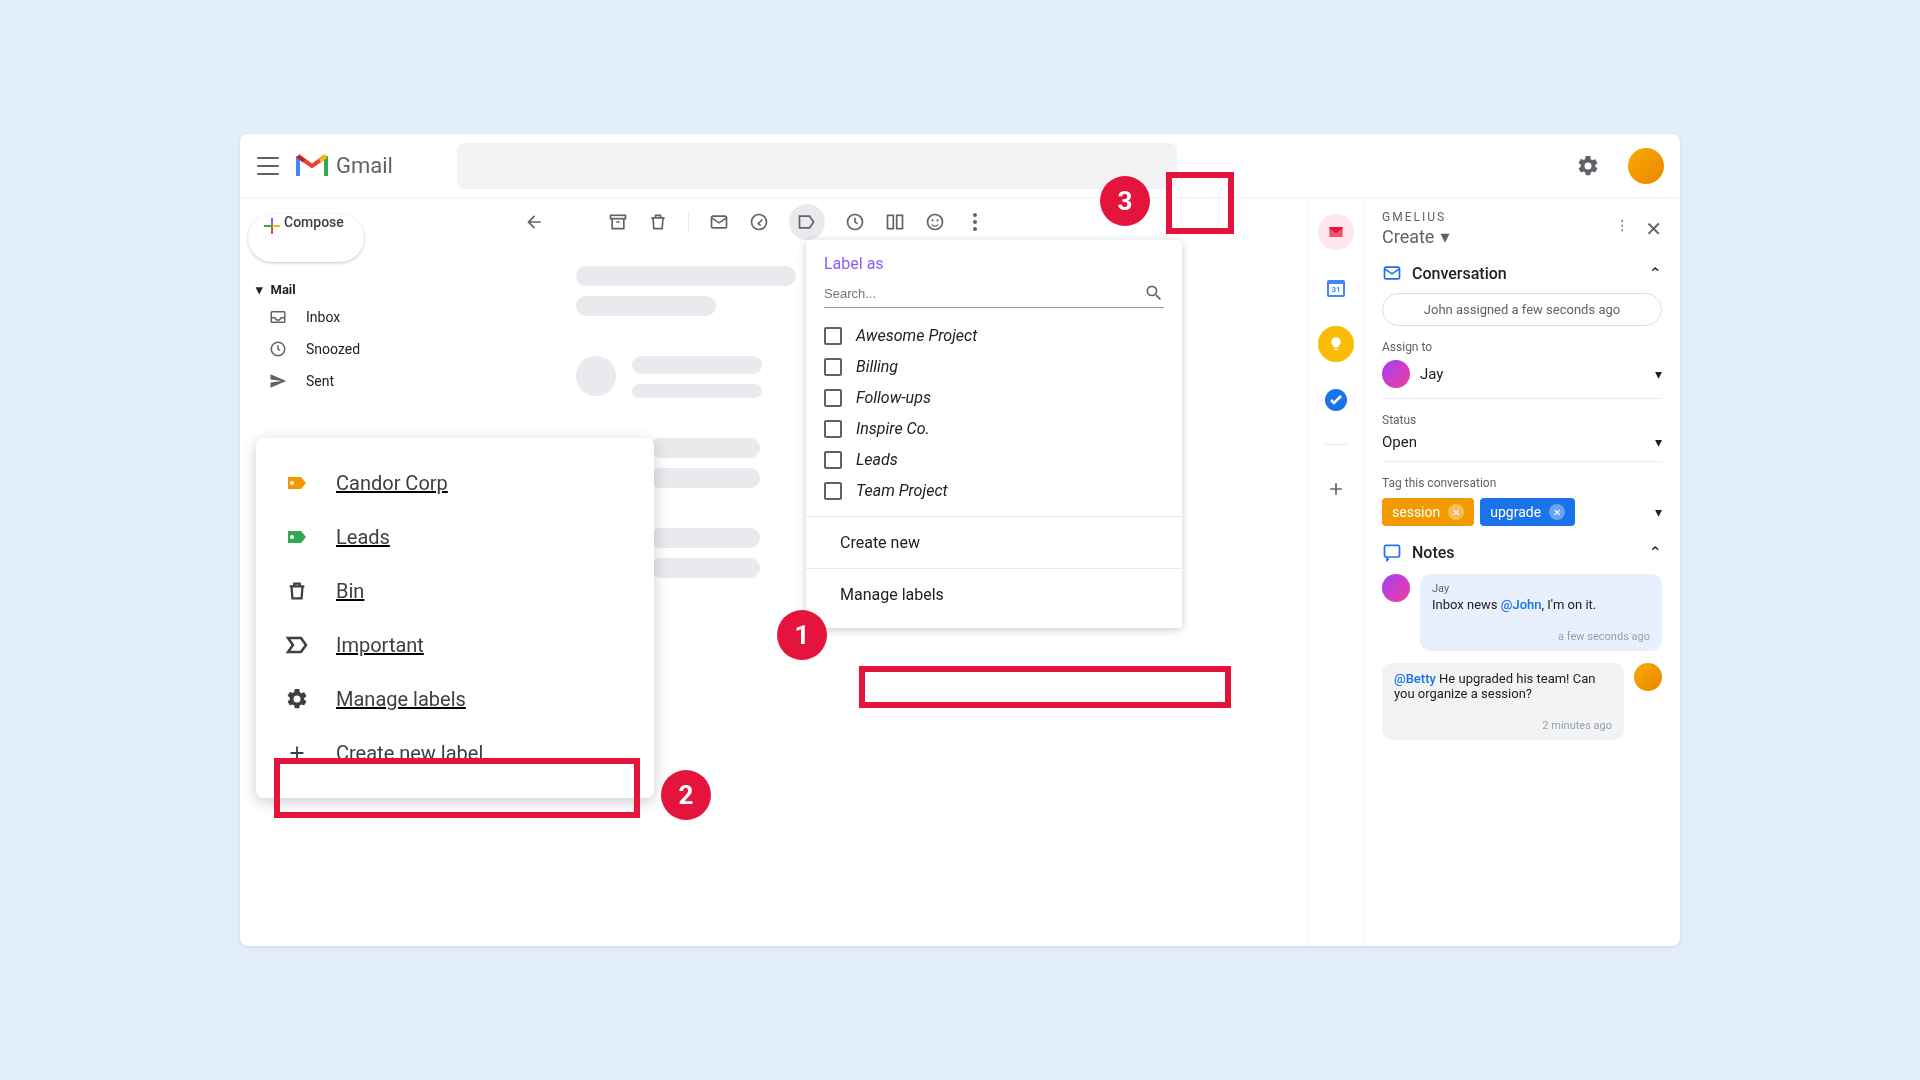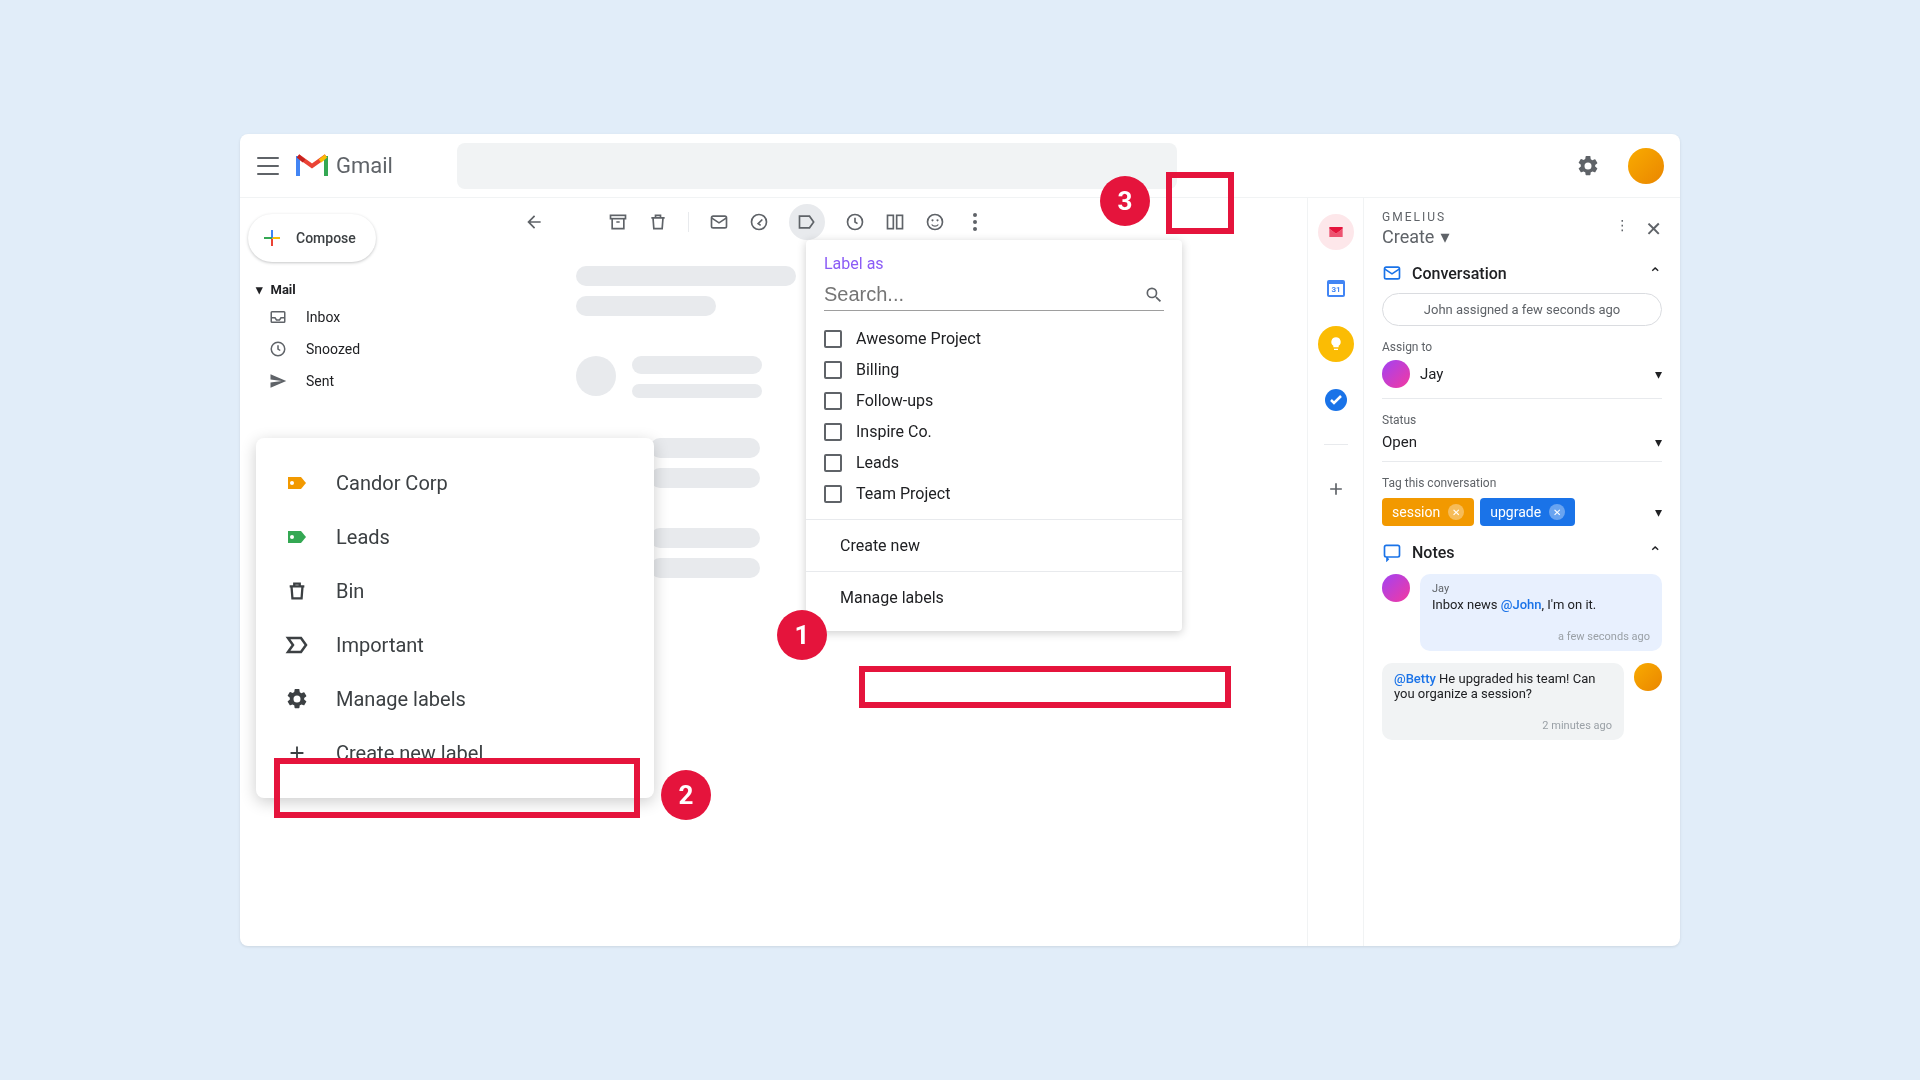--- a/index.html
+++ b/index.html
@@ -12,49 +12,49 @@
 .logo { display:flex; align-items:center; gap:8px; }
 .logo-text { font-size:22px; color:#5f6368; font-weight:400; }
 .search-bar { flex:1; max-width:720px; height:46px; background:#f1f3f4; border-radius:8px; margin-left:64px; }
 .settings-btn { width:48px; height:48px; display:flex; align-items:center; justify-content:center; margin-left:auto; cursor:pointer; }
 .settings-highlight { position:absolute; top:38px; left:926px; width:68px; height:62px; border:6px solid #e5143c; pointer-events:none; }
 .avatar { width:36px; height:36px; border-radius:50%; background: linear-gradient(135deg,#f9ab00,#ea8600); margin-left:16px; cursor:pointer; }
 
 .body { display:flex; height: calc(100% - 64px); }
 
 .sidebar { width:256px; padding:8px 0; }
-.compose { margin:8px 8px 16px 8px; display:flex; align-items:center; gap:12px; padding:0 20px 0 12px; height:48px; border-radius:24px; box-shadow:0 1px 3px rgba(60,64,67,0.3); width:fit-content; cursor:pointer; color:#3c4043; font-size:14px; font-weight:500; }
+.compose { margin:8px 8px 16px 8px; display:flex; padding:0 20px 0 12px; height:48px; border-radius:24px; box-shadow:0 1px 3px rgba(60,64,67,0.3); width:fit-content; cursor:pointer; color:#3c4043; font-size:14px; font-weight:500; }
 
 .mail-head { display:flex; align-items:center; gap:8px; padding:4px 16px; font-size:13px; font-weight:700; color:#202124; cursor:pointer; }
 .nav-item { display:flex; align-items:center; gap:18px; padding:6px 12px 6px 28px; font-size:14px; color:#202124; cursor:pointer; border-radius:0 16px 16px 0; }
 .nav-icon { width:20px; height:20px; display:flex; align-items:center; justify-content:center; color:#5f6368; }
 
 .content { flex:1; position:relative; border-right:1px solid #f1f3f4; }
 .toolbar { height:48px; display:flex; align-items:center; gap:20px; padding:0 16px 0 28px; }
 .tool-icon { width:20px; height:20px; color:#5f6368; cursor:pointer; display:flex; align-items:center; justify-content:center; }
 .tool-sep { width:1px; height:20px; background:#e8eaed; }
 .label-active { background:#e8eaed; border-radius:50%; padding:8px; width:36px; height:36px; }
 
 .email-body { padding:20px 80px; }
 .skeleton-line { height:20px; background:#e8eaed; border-radius:10px; margin-bottom:10px; }
 .conv-row { display:flex; align-items:flex-start; gap:16px; margin-top:40px; }
 .conv-avatar { width:40px; height:40px; border-radius:50%; background:#e8eaed; flex-shrink:0; }
 
 .label-popup { position:absolute; top:42px; left:310px; width:376px; background:#fff; box-shadow:0 2px 10px rgba(0,0,0,0.2); padding:14px 0; border-radius:4px; z-index:10; }
 .label-title { padding:0 18px 10px; font-size:16px; color:#8b5cf6; }
 .label-search-row { display:flex; align-items:center; border-bottom:1px solid #9e9e9e; margin:0 18px; padding-bottom:4px; }
-.label-search-row input { flex:1; border:none; outline:none; font-size:20px; color:#5f6368; background:transparent; }
+.label-search-row input { flex:1; border:none; outline:none; font-size:13px; color:#5f6368; background:transparent; }
 .label-list { padding:12px 0 4px; }
-.label-item { display:flex; align-items:center; gap:14px; padding:6px 18px; font-size:16px; color:#202124; cursor:pointer; }
+.label-item { display:flex; align-items:center; gap:14px; padding:6px 18px; font-size:16px; color:#202124; cursor:pointer;font-style:italic; }
 .checkbox { width:18px; height:18px; border:2px solid #5f6368; border-radius:2px; flex-shrink:0; }
 .label-divider { height:1px; background:#e8eaed; margin:6px 0; }
 .label-action { padding:10px 34px; font-size:16px; color:#202124; cursor:pointer; }
 .create-new-highlight { position:absolute; left:314px; top:518px; width:372px; height:42px; border:6px solid #e5143c; pointer-events:none; z-index:11; }
 
-.floating-labels { position:absolute; left:16px; top:304px; width:398px; background:#fff; box-shadow:0 4px 16px rgba(0,0,0,0.2); border-radius:8px; padding:18px 0; z-index:20; }
+.floating-labels { position:absolute; left:16px; top:304px; width:398px; background:#fff; box-shadow:0 4px 16px rgba(0,0,0,0.2); border-radius:8px; padding:18px 0; z-index:20;text-decoration:underline; }
 .fl-item { display:flex; align-items:center; gap:26px; padding:14px 28px; font-size:20px; color:#3c4043; cursor:pointer; }
 .fl-icon { width:26px; height:26px; display:flex; align-items:center; justify-content:center; }
 .create-label-highlight { position:absolute; left:34px; bottom:128px; width:366px; height:60px; border:6px solid #e5143c; pointer-events:none; z-index:21; }
 
 .callout { position:absolute; width:50px; height:50px; border-radius:50%; background:#e5143c; color:#fff; display:flex; align-items:center; justify-content:center; font-size:26px; font-weight:700; z-index:30; }
 
 .right-apps { width:56px; border-right:1px solid #f1f3f4; display:flex; flex-direction:column; align-items:center; padding-top:16px; gap:20px; }
 .app-chip { width:36px; height:36px; border-radius:50%; display:flex; align-items:center; justify-content:center; cursor:pointer; }
 .gmelius-panel { width:316px; padding:12px 18px; font-size:14px; color:#202124; }
 .gp-head { display:flex; align-items:center; gap:10px; }

